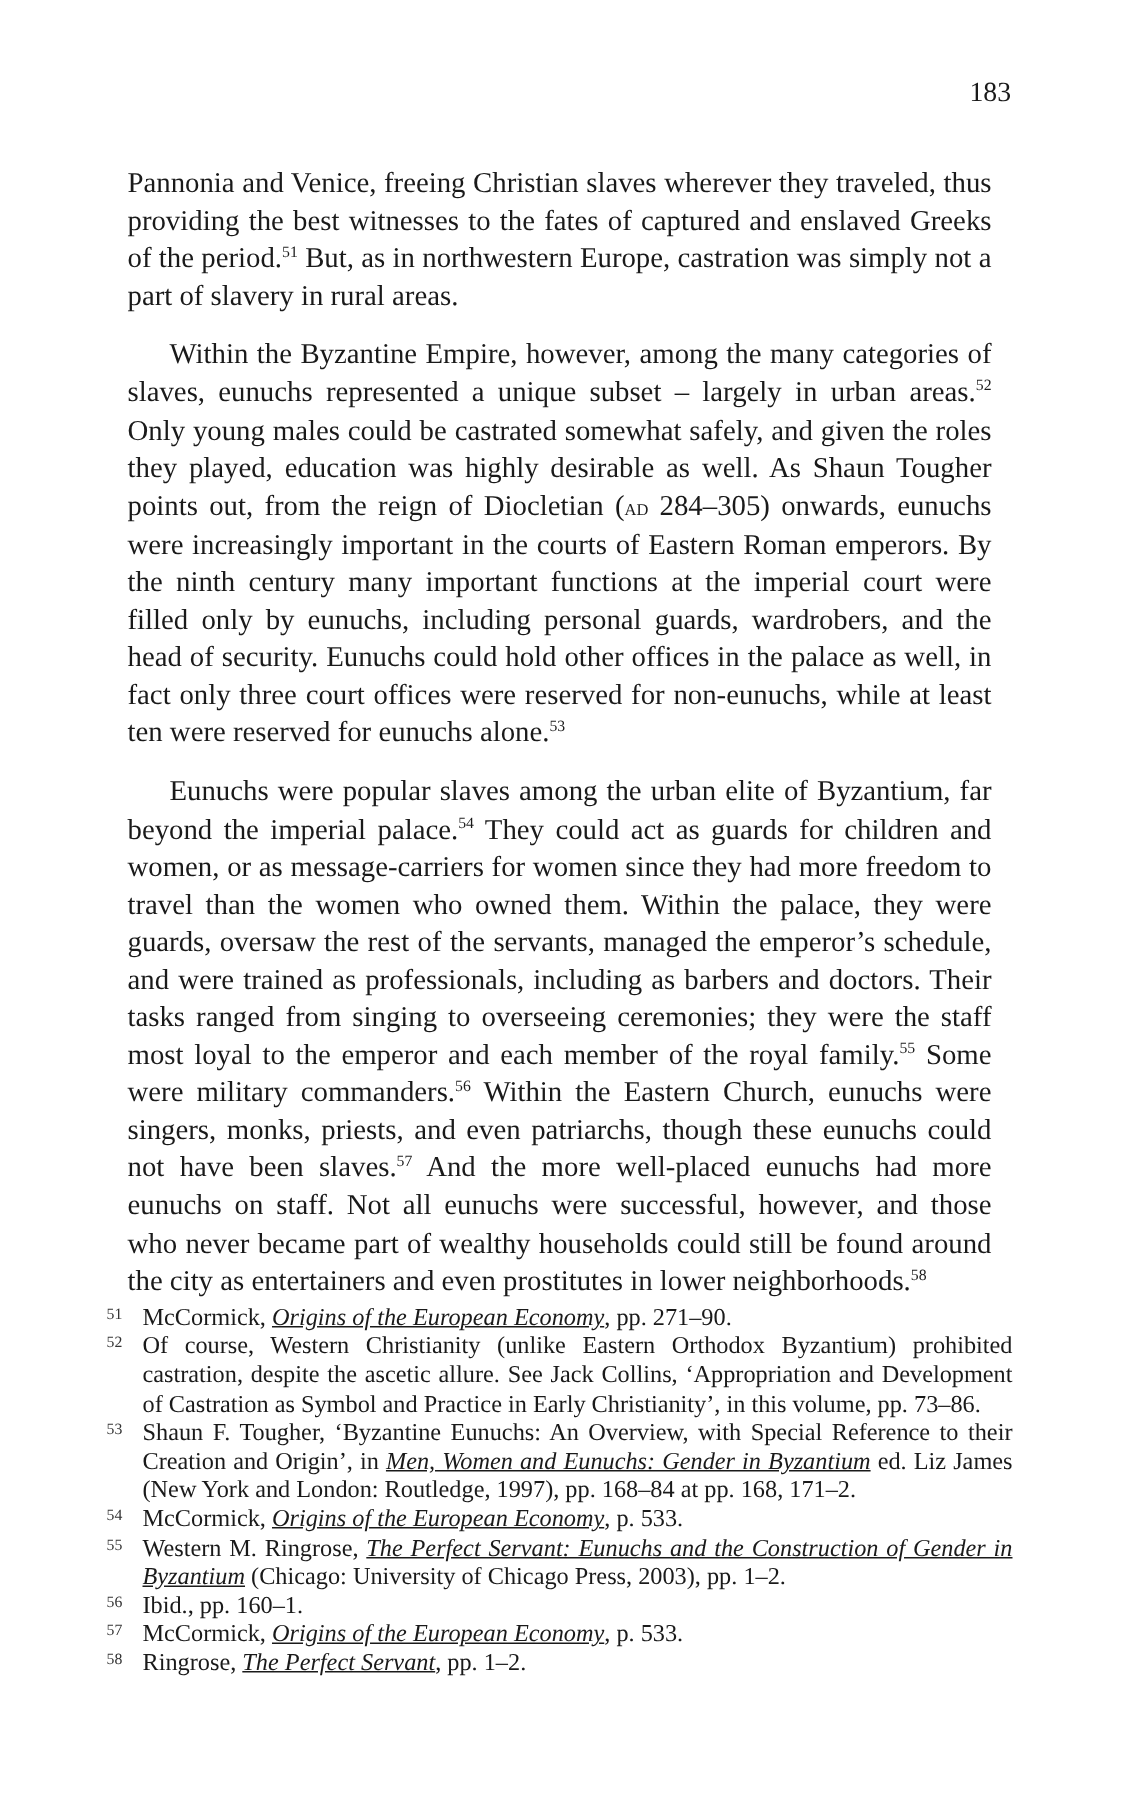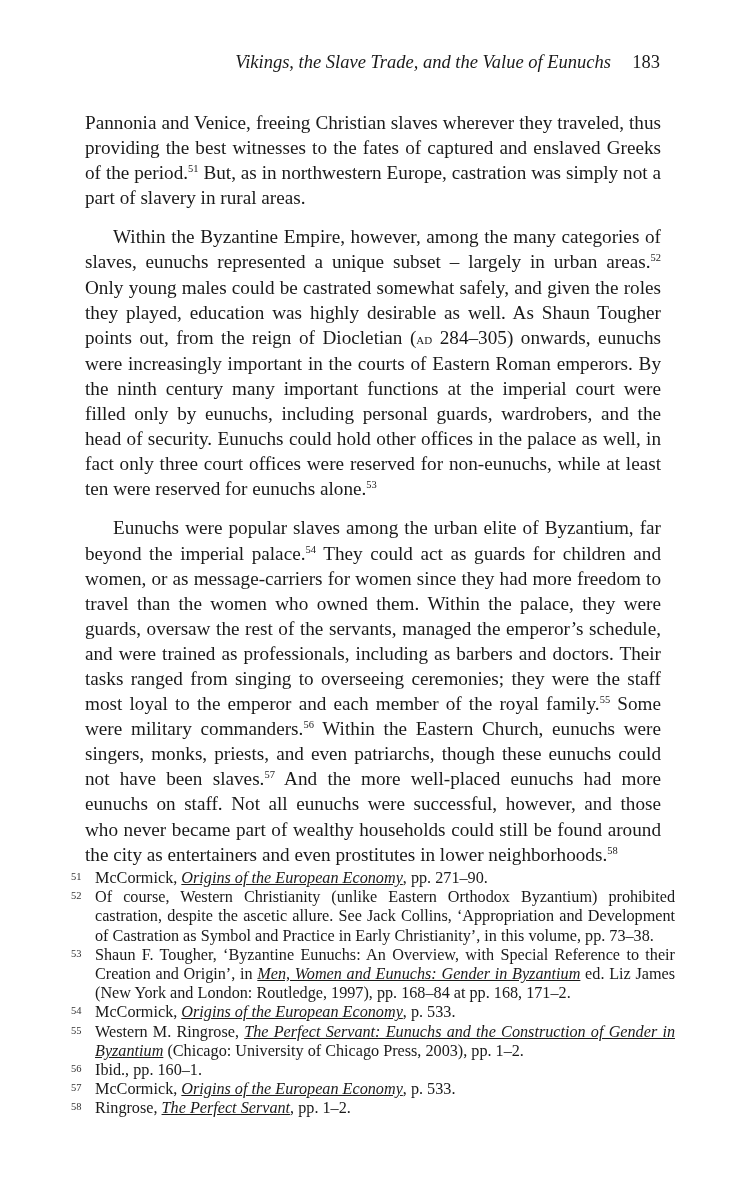--- a/index.html
+++ b/index.html
@@ -1,48 +1,47 @@
 <!DOCTYPE html>
 <html><head>
 <meta charset="utf-8">
 <style>
   html, body { margin: 0; padding: 0; background: #ffffff; }
   body { width: 747px; height: 1200px; position: relative; overflow: hidden; color: #1a1a1a; font-family: "Liberation Serif", "DejaVu Serif", serif; }
   .header { position: absolute; top: 52px; left: 71px; width: 604px; height: 24px; font-size: 18.5px; }
   .header .running-title { position: absolute; right: 64px; top: 0; font-style: italic; white-space: nowrap; }
-  .header .page-number { position: absolute; right: 15px; top: 0; white-space: nowrap; }
+  .header .page-number { position: absolute; right: 1px; top: 0; white-space: nowrap; }
   .body-text { position: absolute; top: 96px; left: 71px; width: 604px; font-size: 19.2px; line-height: 25.1px; text-align: justify; }
   .body-text p { margin: 14px; }
   .body-text p.indent { text-indent: 28px; }
   sup.fn { font-size: 10.5px; vertical-align: 0; position: relative; top: -7px; line-height: 0; }
   .sc { font-variant: small-caps; font-size: 16px; }
   .footnotes { position: absolute; top: 869px; left: 71px; width: 604px; font-size: 16.2px; line-height: 19.2px; }
   .footnote { position: relative; padding-left: 24px; text-align: justify; margin: 0; }
   .footnote .fn-num { position: absolute; left: 0; top: 0; font-size: 10.5px; line-height: 16px; color: #333; }
   i { font-style: italic; text-decoration: underline; }
 </style>
 </head>
 <body>
 
 <div class="header">
-  <span class="running-title">Vikings, the Slave Trade, and the Value of Eunuchs</span>
   <span class="page-number">183</span>
 </div>
 
 <div class="body-text">
   <p><span>Pannonia and Venice, freeing Christian slaves wherever they traveled, thus providing the best witnesses to the fates of captured and enslaved Greeks of the period.</span><sup class="fn">51</sup><span> But, as in northwestern Europe, castration was simply not a part of slavery in rural areas.</span></p>
 
   <p class="indent"><span>Within the Byzantine Empire, however, among the many categories of slaves, eunuchs represented a unique subset – largely in urban areas.</span><sup class="fn">52</sup><span> Only young males could be castrated somewhat safely, and given the roles they played, education was highly desirable as well. As Shaun Tougher points out, from the reign of Diocletian (</span><span class="sc">ad</span><span> 284–305) onwards, eunuchs were increasingly important in the courts of Eastern Roman emperors. By the ninth century many important functions at the imperial court were filled only by eunuchs, including personal guards, wardrobers, and the head of security. Eunuchs could hold other offices in the palace as well, in fact only three court offices were reserved for non-eunuchs, while at least ten were reserved for eunuchs alone.</span><sup class="fn">53</sup></p>
 
   <p class="indent"><span>Eunuchs were popular slaves among the urban elite of Byzantium, far beyond the imperial palace.</span><sup class="fn">54</sup><span> They could act as guards for children and women, or as message-carriers for women since they had more freedom to travel than the women who owned them. Within the palace, they were guards, oversaw the rest of the servants, managed the emperor’s schedule, and were trained as professionals, including as barbers and doctors. Their tasks ranged from singing to overseeing ceremonies; they were the staff most loyal to the emperor and each member of the royal family.</span><sup class="fn">55</sup><span> Some were military commanders.</span><sup class="fn">56</sup><span> Within the Eastern Church, eunuchs were singers, monks, priests, and even patriarchs, though these eunuchs could not have been slaves.</span><sup class="fn">57</sup><span> And the more well-placed eunuchs had more eunuchs on staff. Not all eunuchs were successful, however, and those who never became part of wealthy households could still be found around the city as entertainers and even prostitutes in lower neighborhoods.</span><sup class="fn">58</sup></p>
 
 </div>
 
 <div class="footnotes">
   <p class="footnote"><span class="fn-num">51</span><span>McCormick, </span><i>Origins of the European Economy</i><span>, pp. 271–90.</span></p>
-  <p class="footnote"><span class="fn-num">52</span><span>Of course, Western Christianity (unlike Eastern Orthodox Byzantium) prohibited castration, despite the ascetic allure. See Jack Collins, ‘Appropriation and Development of Castration as Symbol and Practice in Early Christianity’, in this volume, pp. 73–38.</span></p>
+  <p class="footnote"><span class="fn-num">52</span><span>Of course, Western Christianity (unlike Eastern Orthodox Byzantium) prohibited castration, despite the ascetic allure. See Jack Collins, ‘Appropriation and Development of Castration as Symbol and Practice in Early Christianity’, in this volume, pp. 73–86.</span></p>
   <p class="footnote"><span class="fn-num">53</span><span>Shaun F. Tougher, ‘Byzantine Eunuchs: An Overview, with Special Reference to their Creation and Origin’, in </span><i>Men, Women and Eunuchs: Gender in Byzantium</i><span> ed. Liz James (New York and London: Routledge, 1997), pp. 168–84 at pp. 168, 171–2.</span></p>
   <p class="footnote"><span class="fn-num">54</span><span>McCormick, </span><i>Origins of the European Economy</i><span>, p. 533.</span></p>
   <p class="footnote"><span class="fn-num">55</span><span>Western M. Ringrose, </span><i>The Perfect Servant: Eunuchs and the Construction of Gender in Byzantium</i><span> (Chicago: University of Chicago Press, 2003), pp. 1–2.</span></p>
   <p class="footnote"><span class="fn-num">56</span><span>Ibid., pp. 160–1.</span></p>
   <p class="footnote"><span class="fn-num">57</span><span>McCormick, </span><i>Origins of the European Economy</i><span>, p. 533.</span></p>
   <p class="footnote"><span class="fn-num">58</span><span>Ringrose, </span><i>The Perfect Servant</i><span>, pp. 1–2.</span></p>
 </div>
 
 </body></html>

